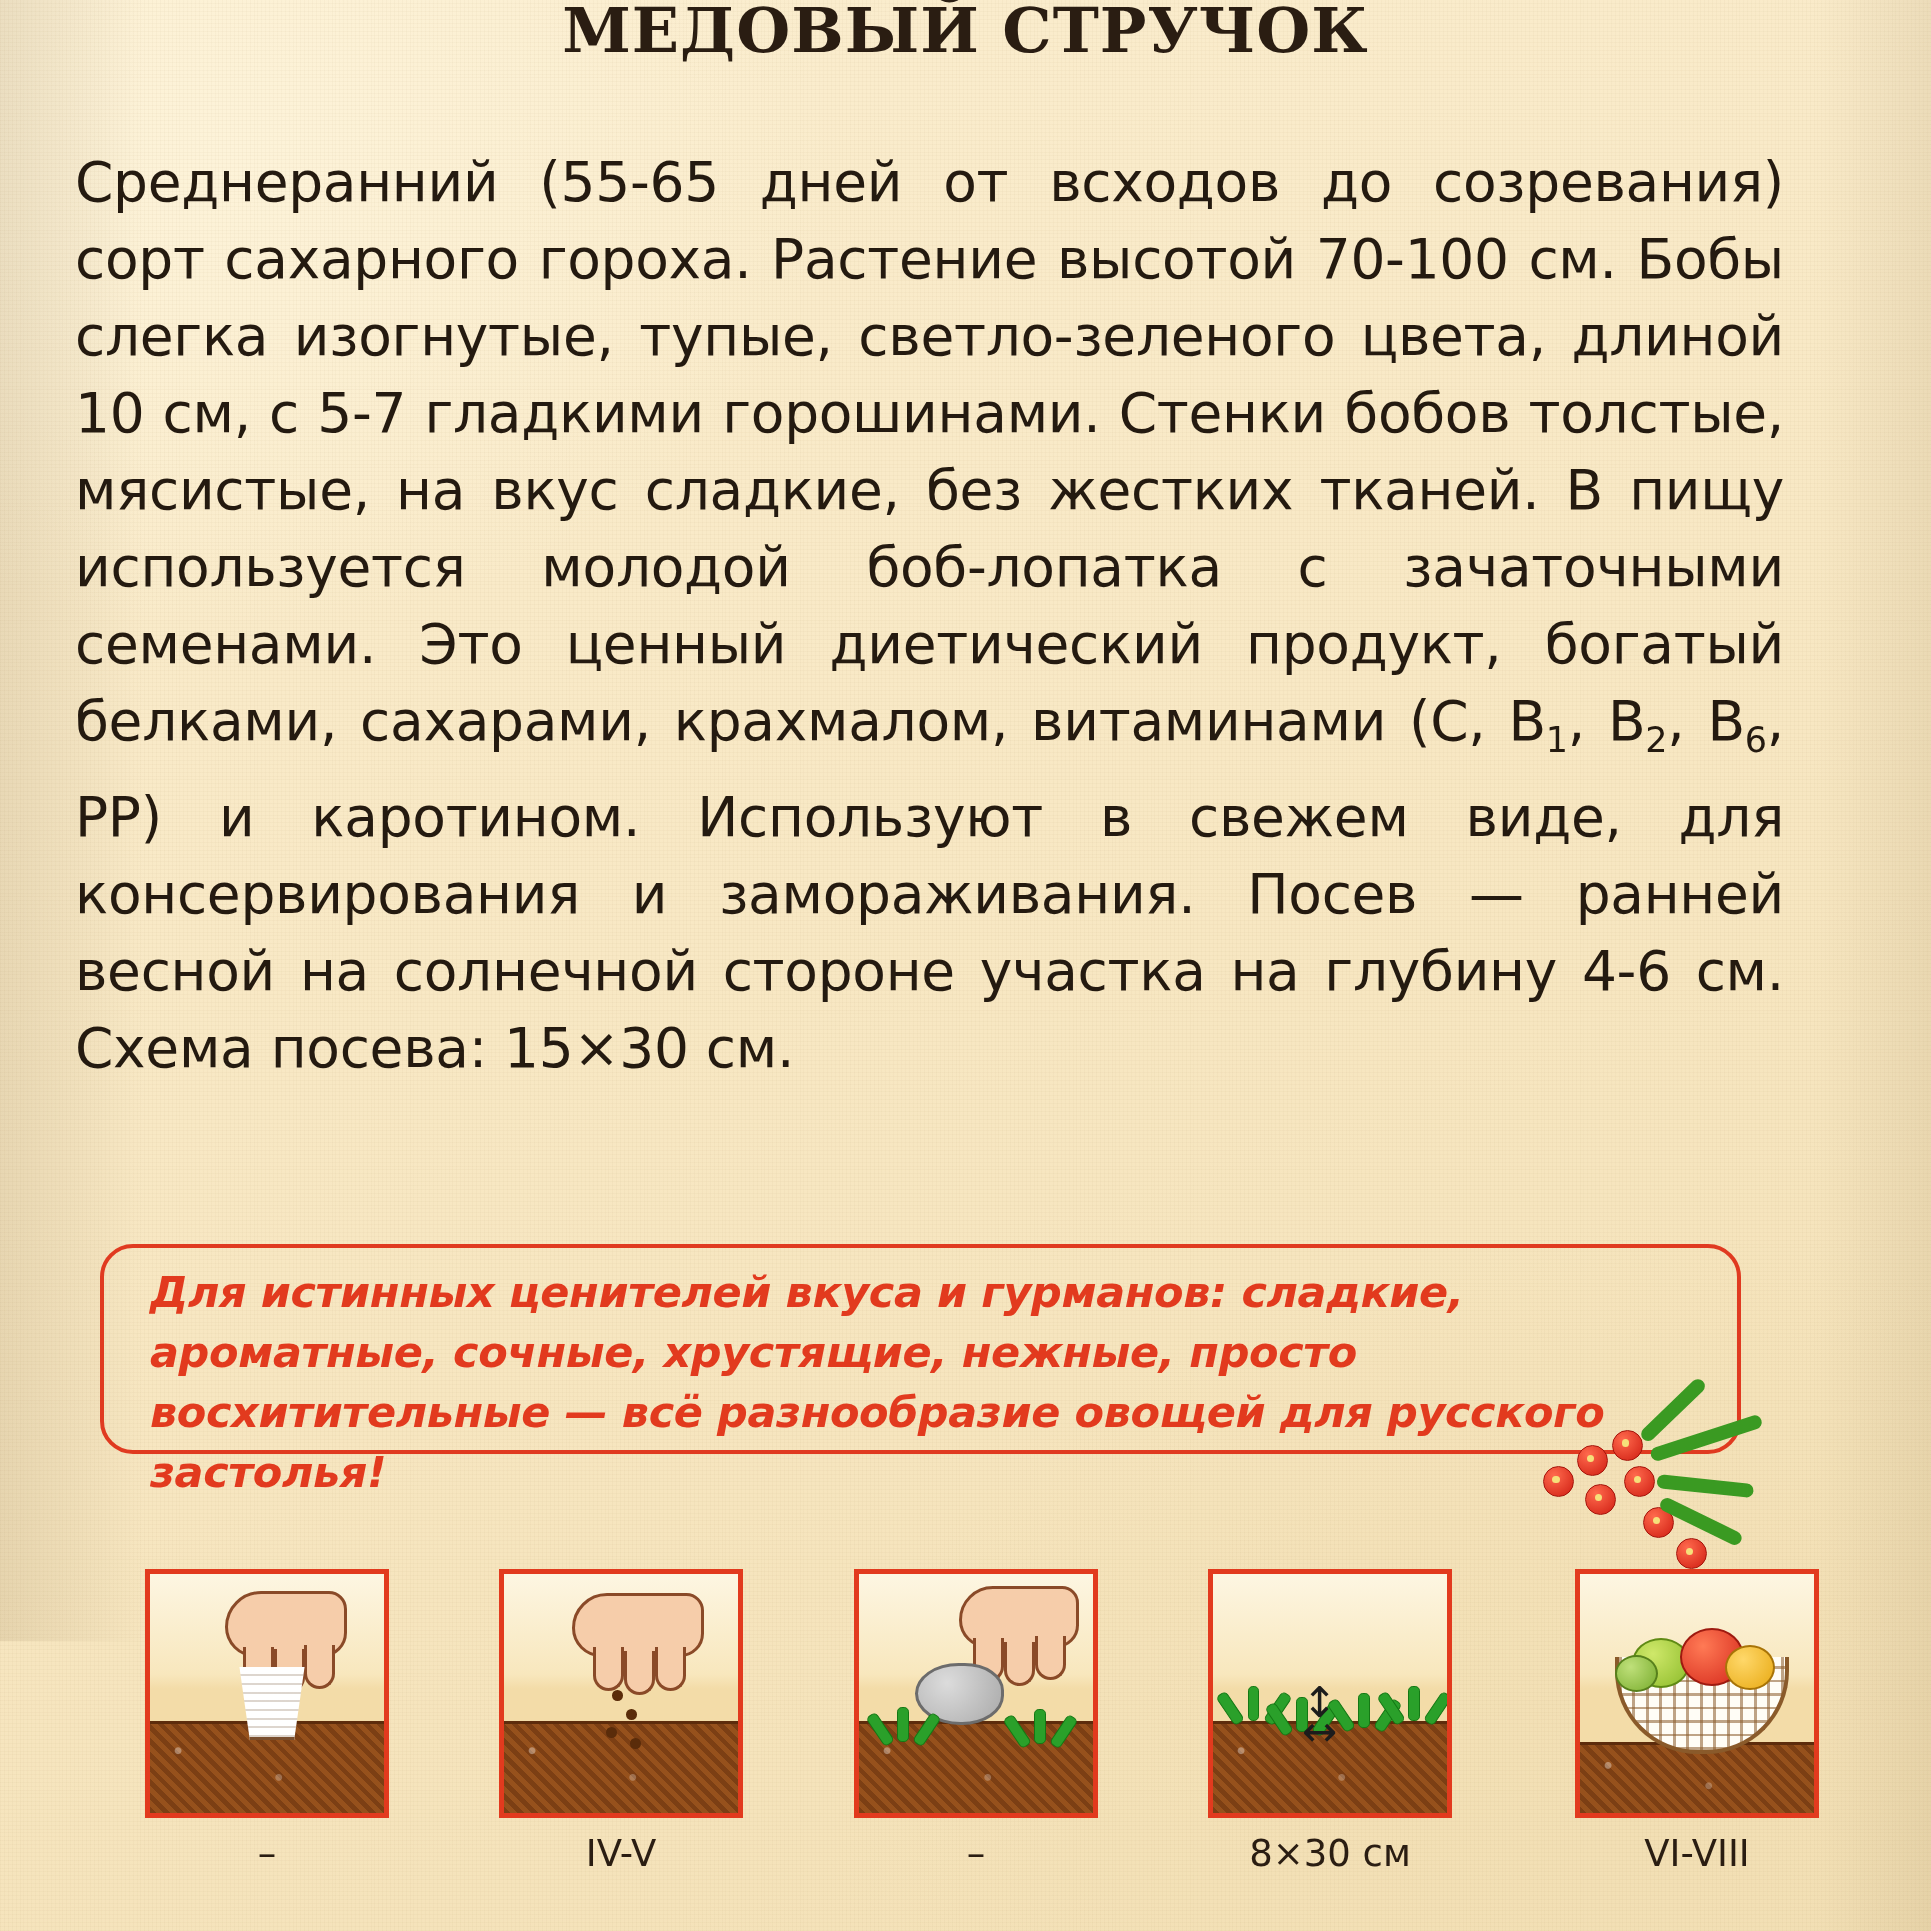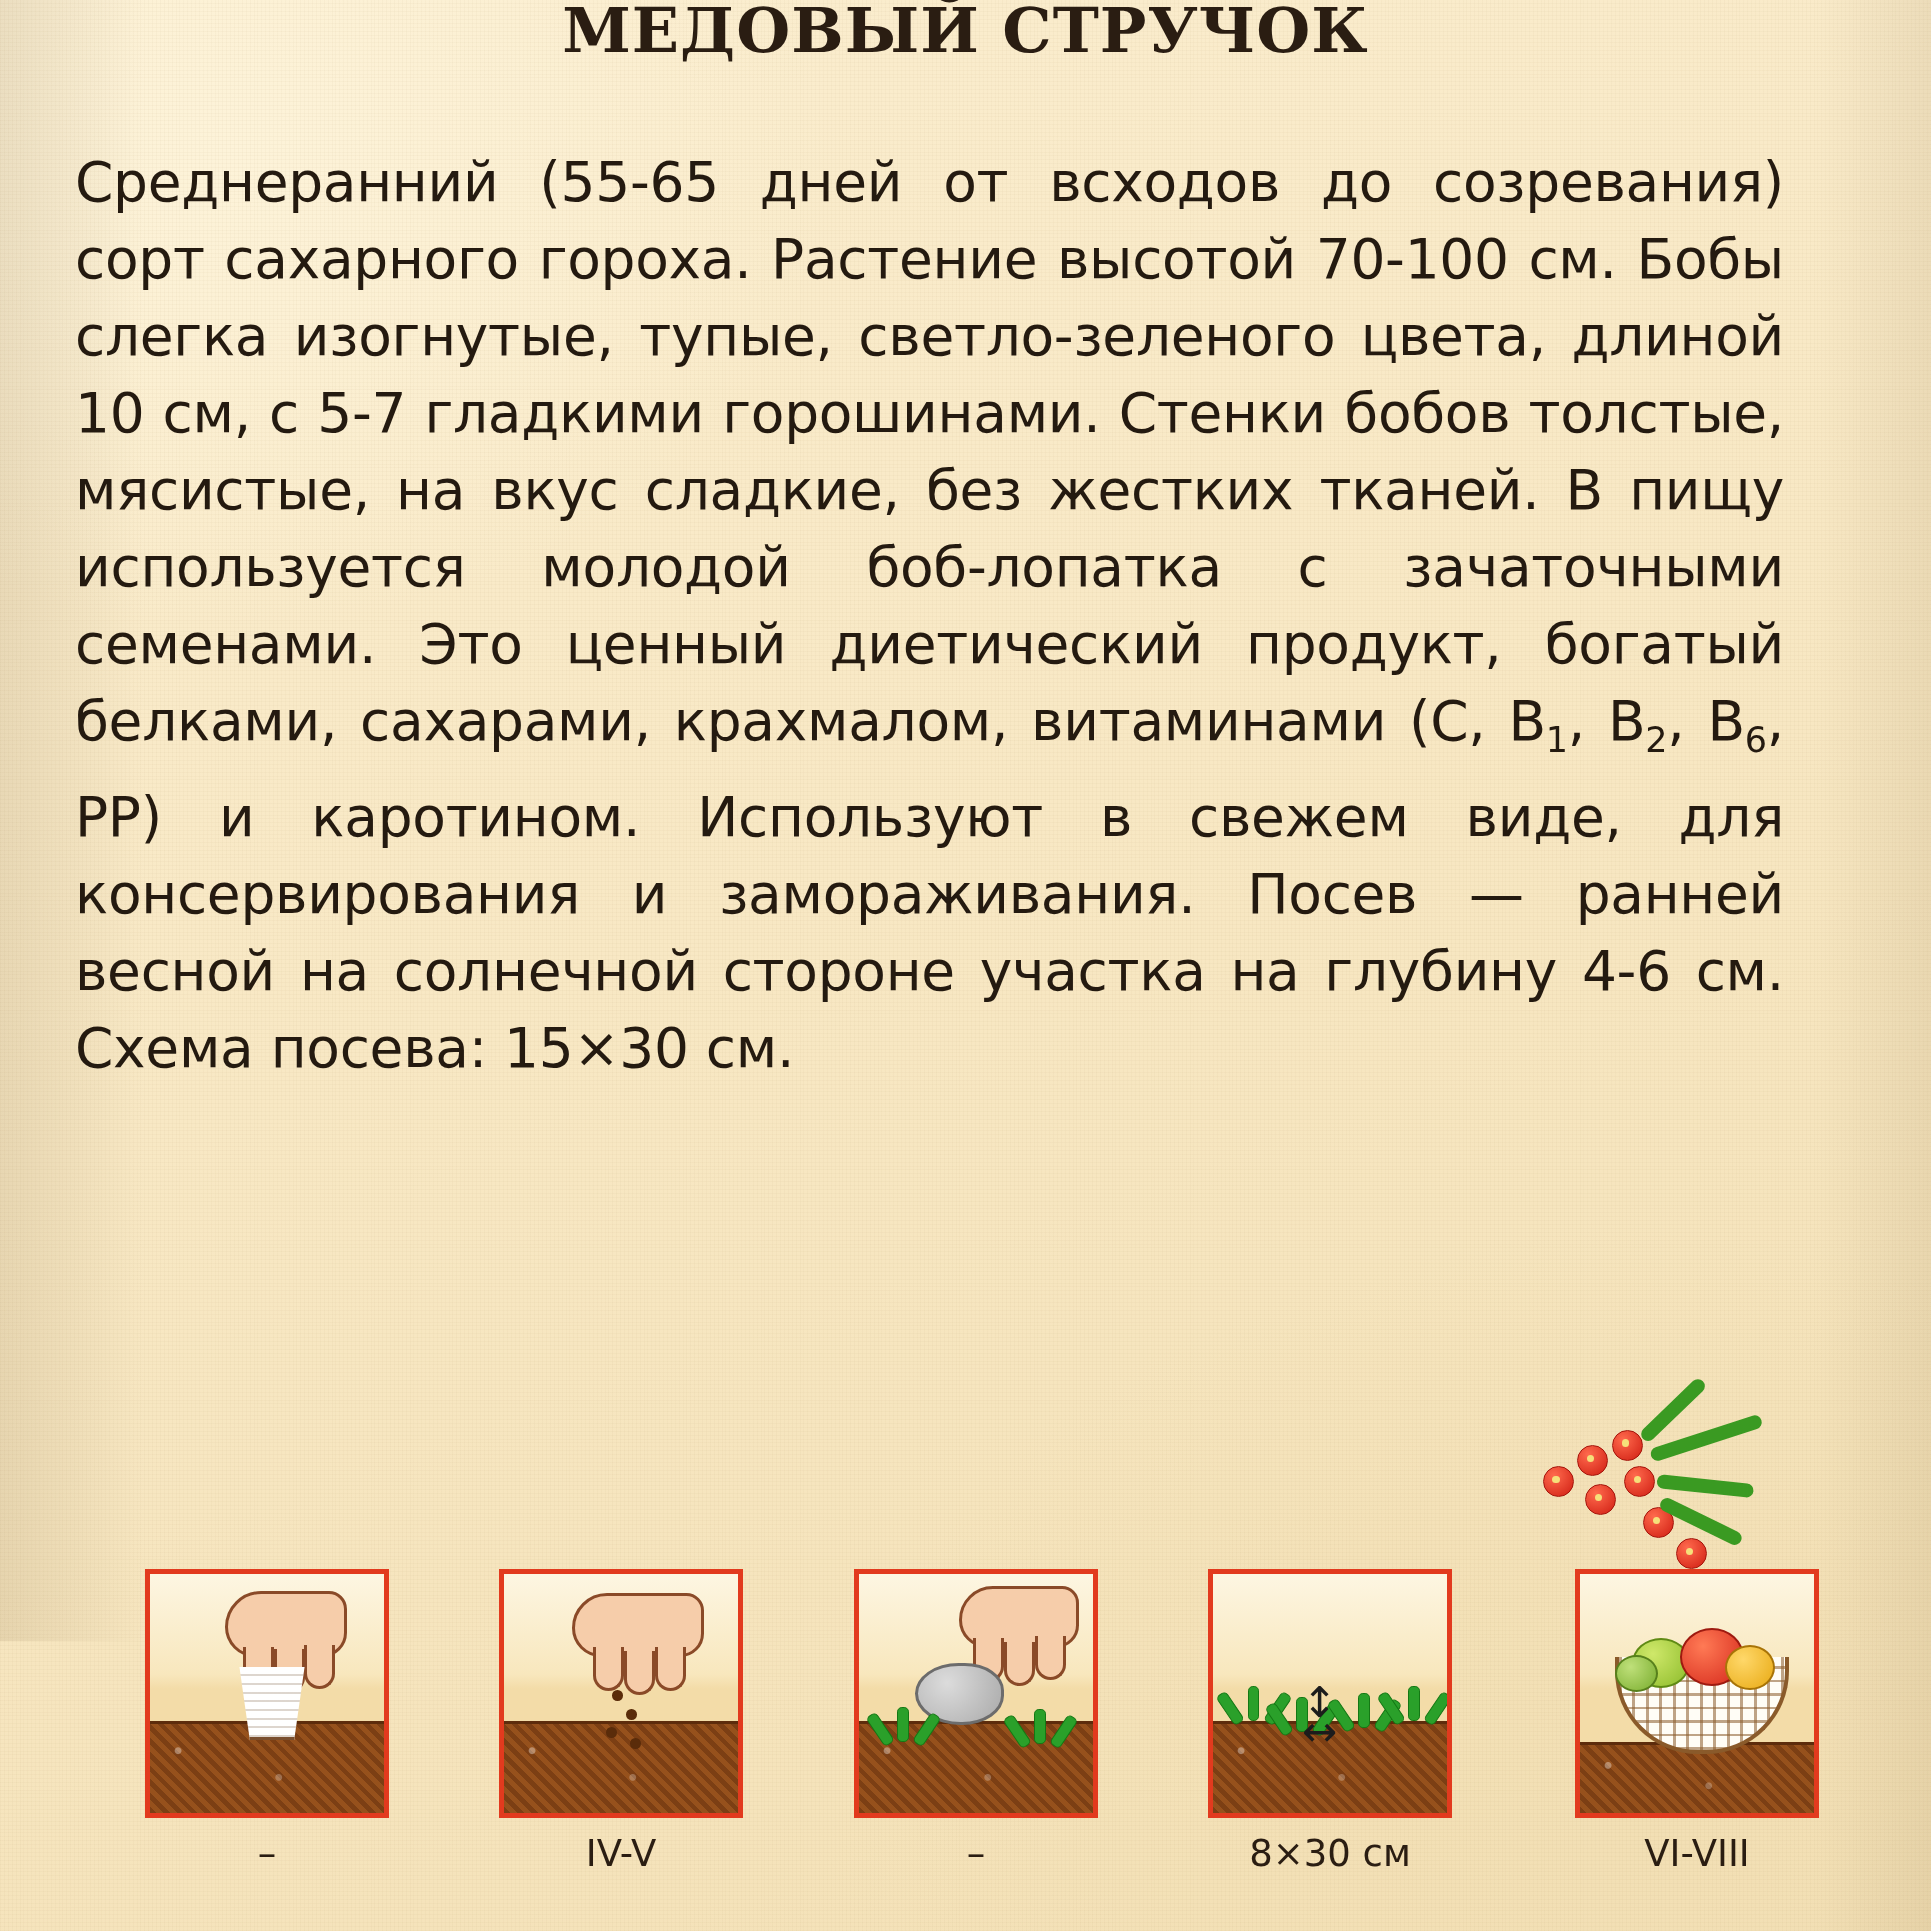--- a/index.html
+++ b/index.html
@@ -259,20 +259,23 @@
 <body>
 
 <div class="page">
   <div class="corner-shadow"></div>
   <div class="right-edge"></div>
 
   <div class="title">МЕДОВЫЙ СТРУЧОК</div>
 
   <div class="body-text">Среднеранний (55-65 дней от всходов до созревания) сорт сахарного гороха. Растение высотой 70-100 см. Бобы слегка изогнутые, тупые, светло-зеленого цвета, длиной 10 см, с 5-7 гладкими горошинами. Стенки бобов толстые, мясистые, на вкус сладкие, без жестких тканей. В пищу используется молодой боб-лопатка с зачаточными семенами. Это ценный диетический продукт, богатый белками, сахарами, крахмалом, витаминами (С, В<sub>1</sub>, В<sub>2</sub>, В<sub>6</sub>, РР) и каротином. Используют в свежем виде, для консервирования и замораживания. Посев — ранней весной на солнечной стороне участка на глубину 4-6 см. Схема посева: 15×30 см.</div>
 
+  <div class="slogan-box">
+    <div class="slogan-text">Для истинных ценителей вкуса и гурманов: сладкие, ароматные, сочные, хрустящие, нежные, просто восхитительные — всё разнообразие овощей для русского застолья!</div>
+  </div>
 
   <div class="berries">
     <div class="berry" style="left:7.7px; top:42px;"></div>
     <div class="berry" style="left:42px; top:21px;"></div>
     <div class="berry" style="left:77px; top:5.8px;"></div>
     <div class="berry" style="left:50px; top:60px;"></div>
     <div class="berry" style="left:89px; top:42px;"></div>
     <div class="berry" style="left:108px; top:83px;"></div>
     <div class="berry" style="left:141px; top:114px;"></div>
     <div class="leafy" style="left:116px; top:25px; transform: rotate(-18deg);"></div>

